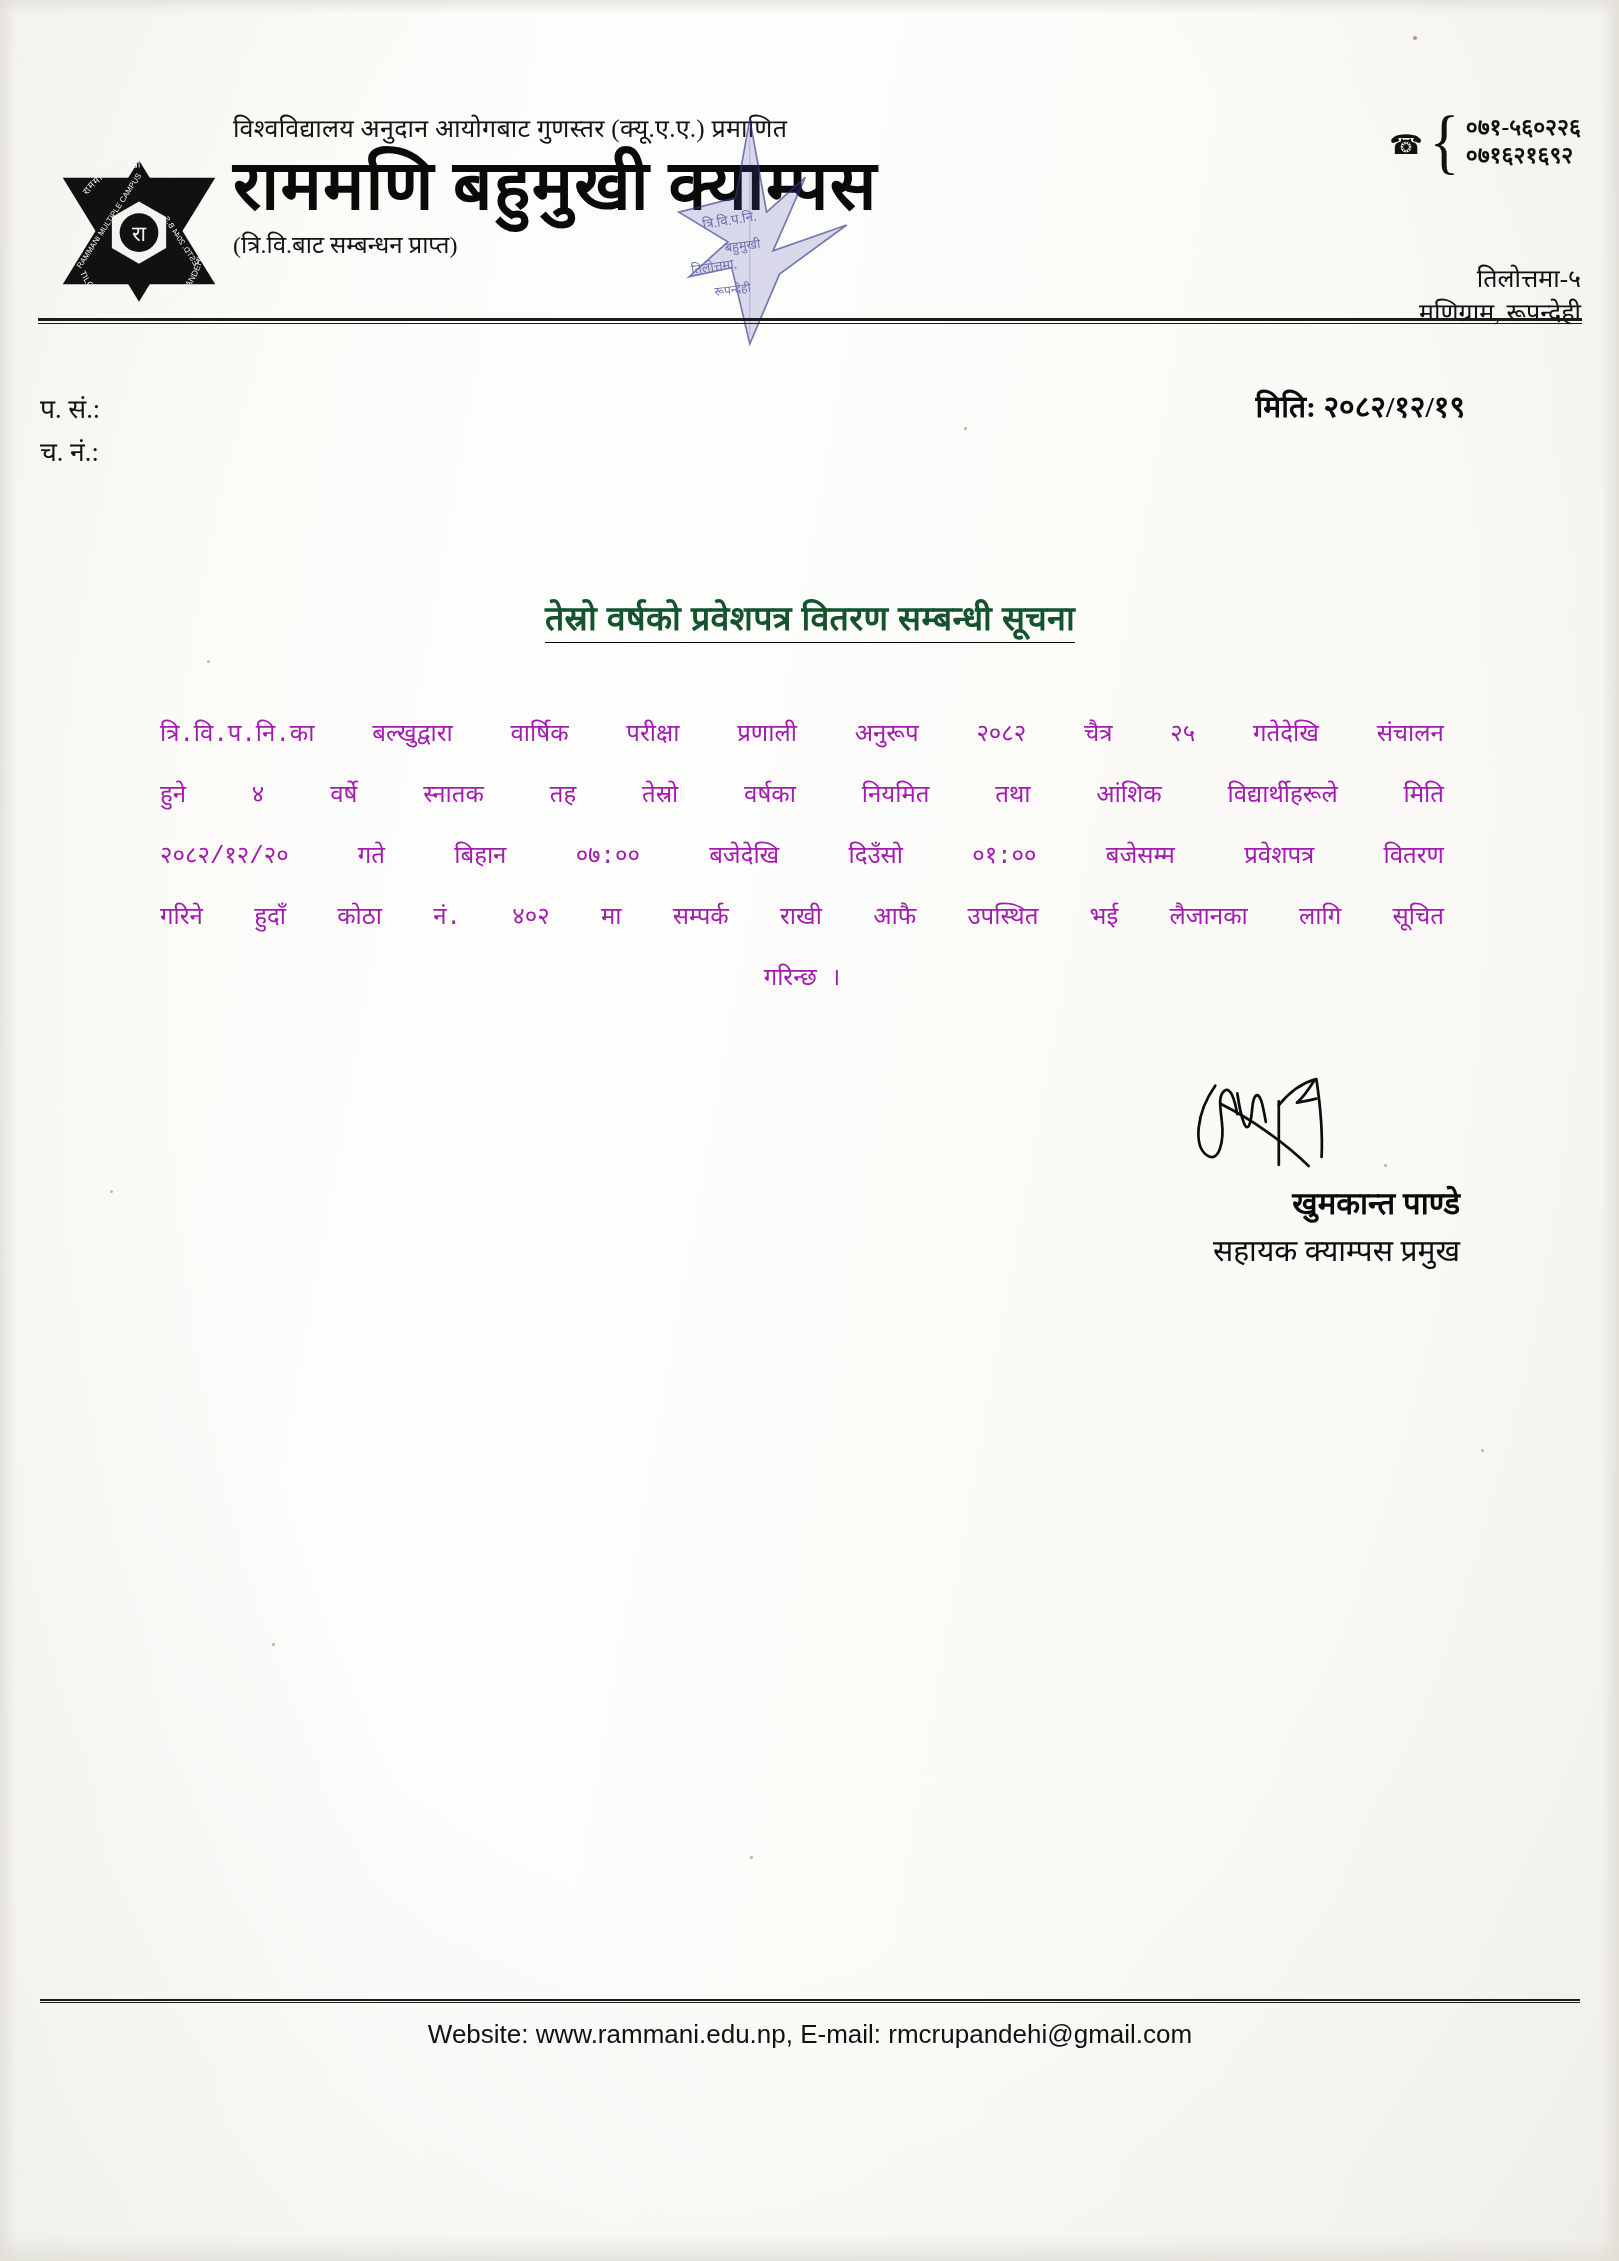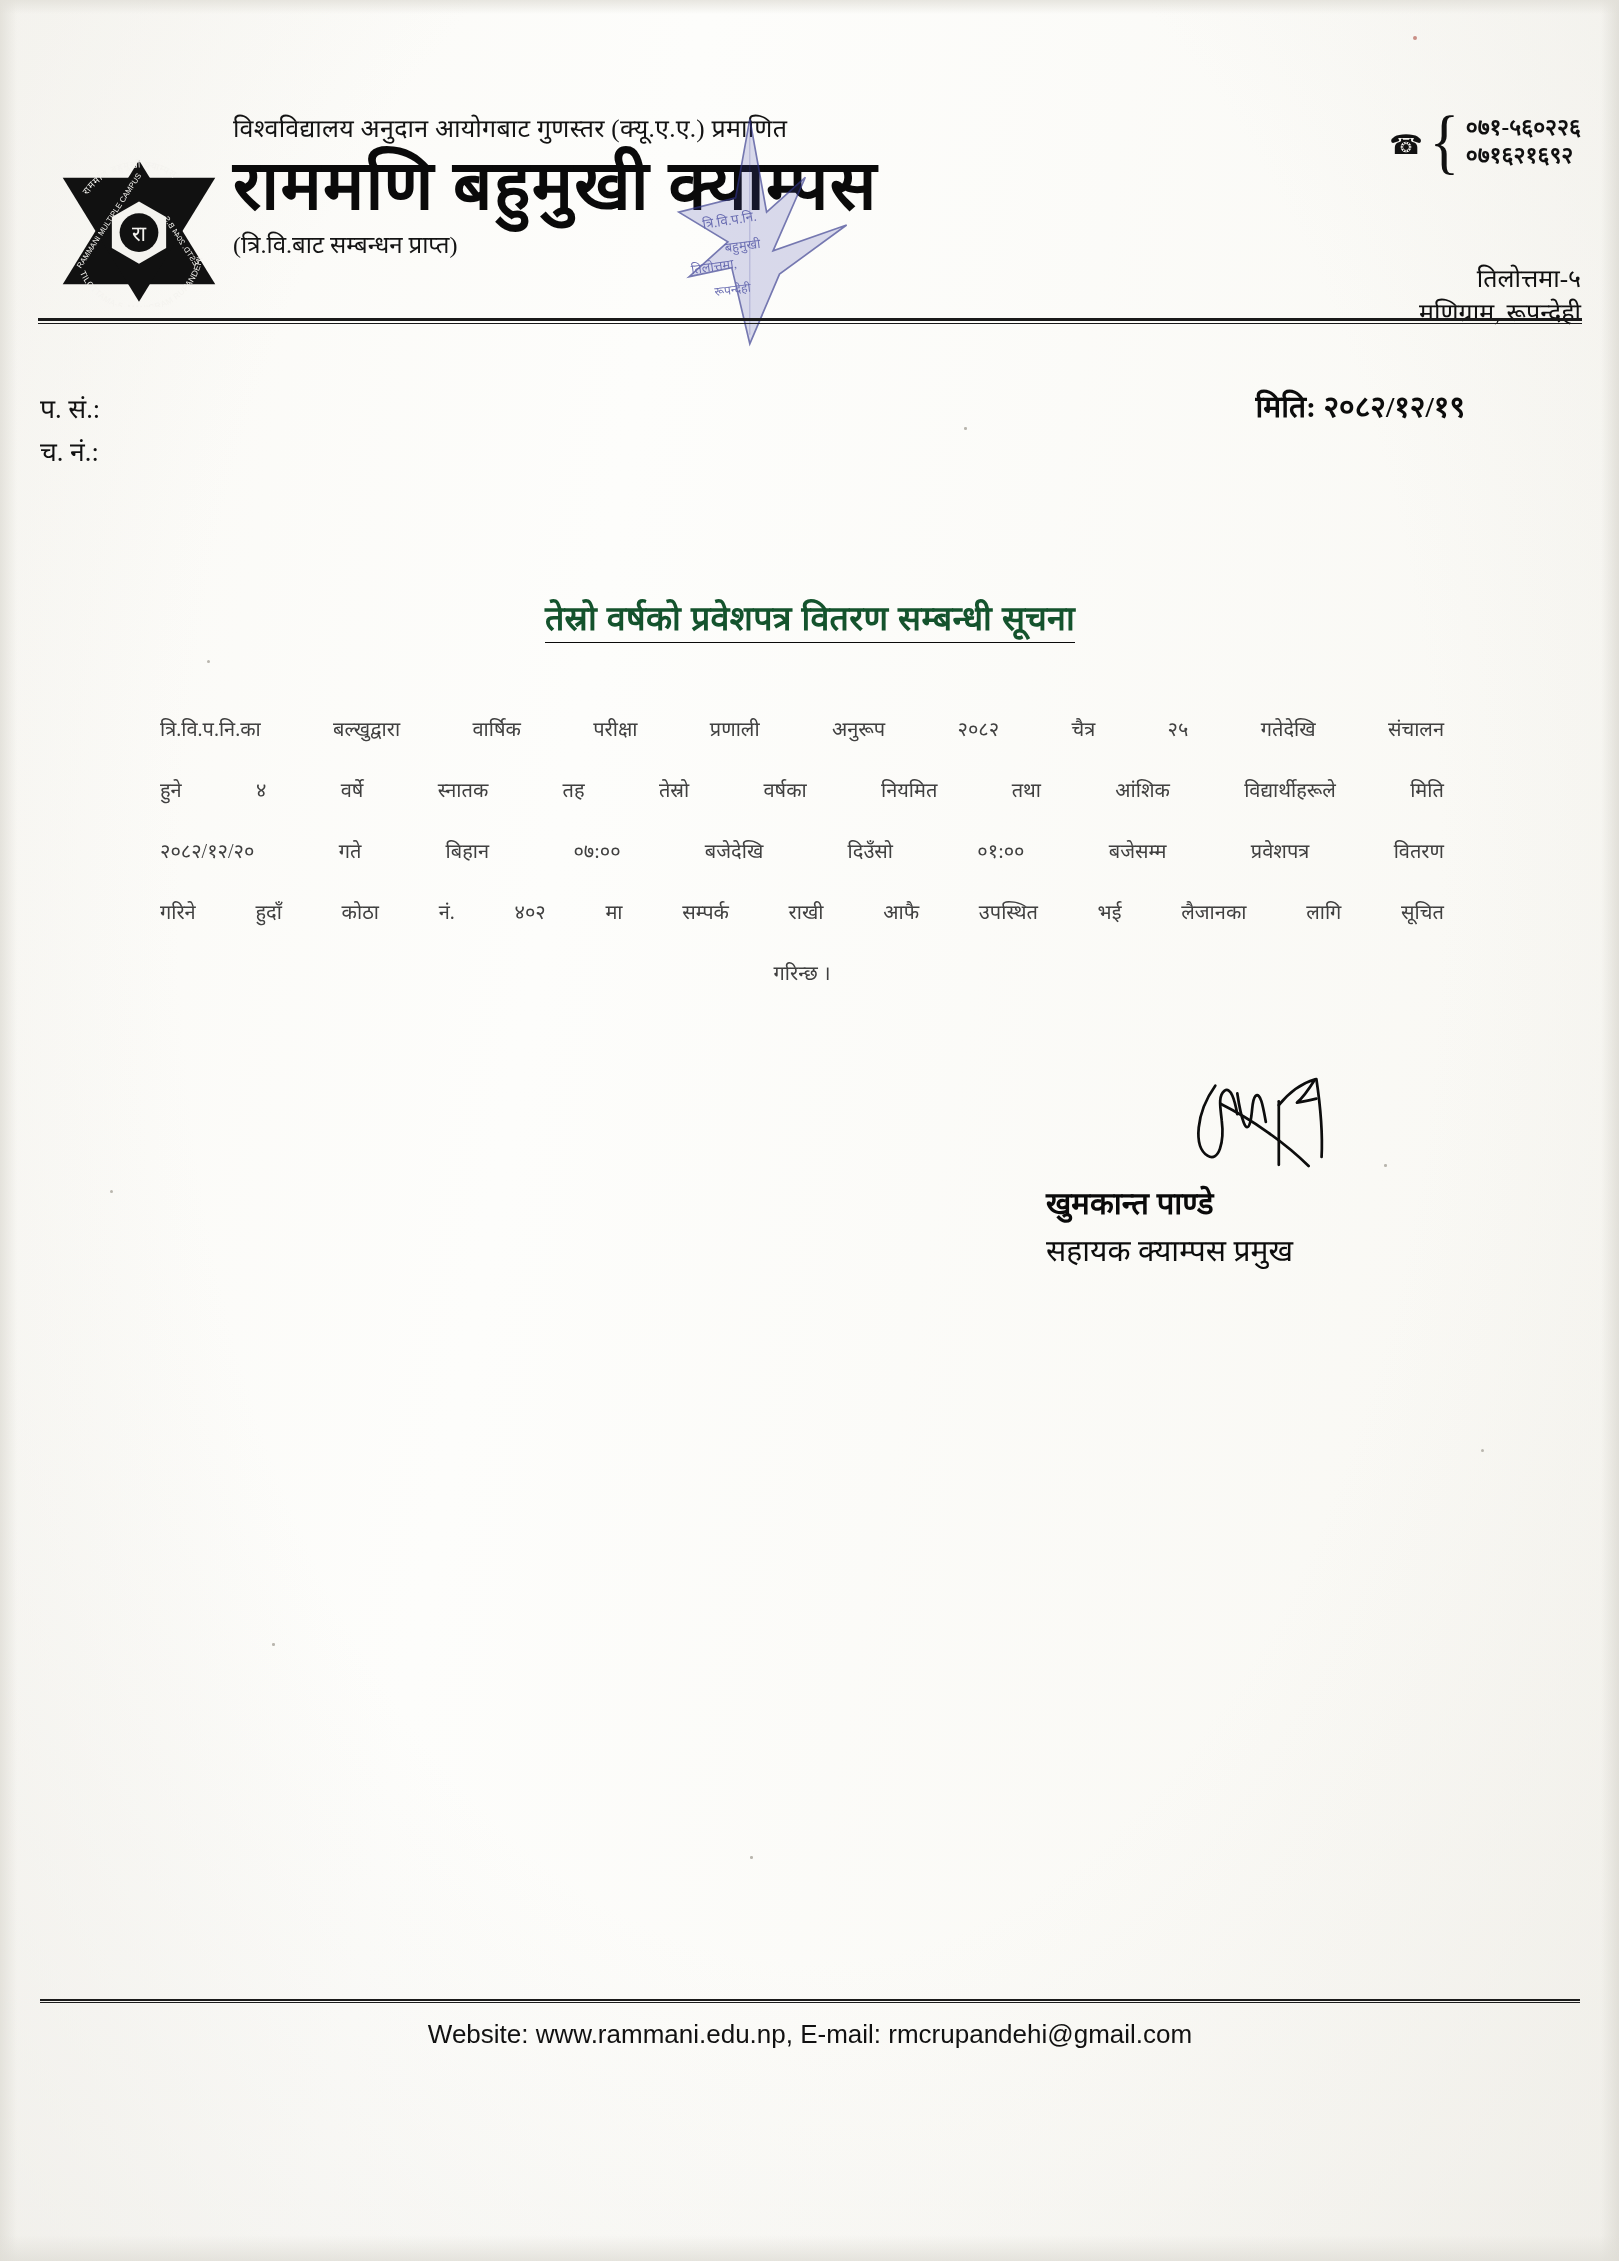--- a/index.html
+++ b/index.html
@@ -197,43 +197,43 @@
     padding-bottom: 4.5px;
     letter-spacing: 0.3px;
   }
 
   
   .body-text {
     position: absolute;
     top: 715px;
     left: 160px;
     width: 1284px;
-    font-family: Liberation Serif, serif;
-    font-size: 20px;
-    color: #404040;
+    font-family: Liberation Mono, monospace;
+    font-size: 24px;
+    color: #a21caf;
   }
   .body-line {
     display: flex;
     justify-content: space-between;
     height: 61px;
     align-items: flex-start;
     white-space: nowrap;
   }
   .body-line.last {
     justify-content: center;
   }
   .body-line > span { display: inline-block; }
 
   
   .signature {
     position: absolute;
     top: 1074px;
     right: 160px;
     width: 414px;
-    text-align: left;
+    text-align: right;
   }
   .sig-mark {
     height: 107px;
     position: relative;
   }
   .sig-mark svg { position: absolute; left: 50%; top: 0; transform: translateX(-38%); }
   .sig-name {
     font-family: "Liberation Serif", serif;
     font-size: 31px;
     font-weight: bold;

